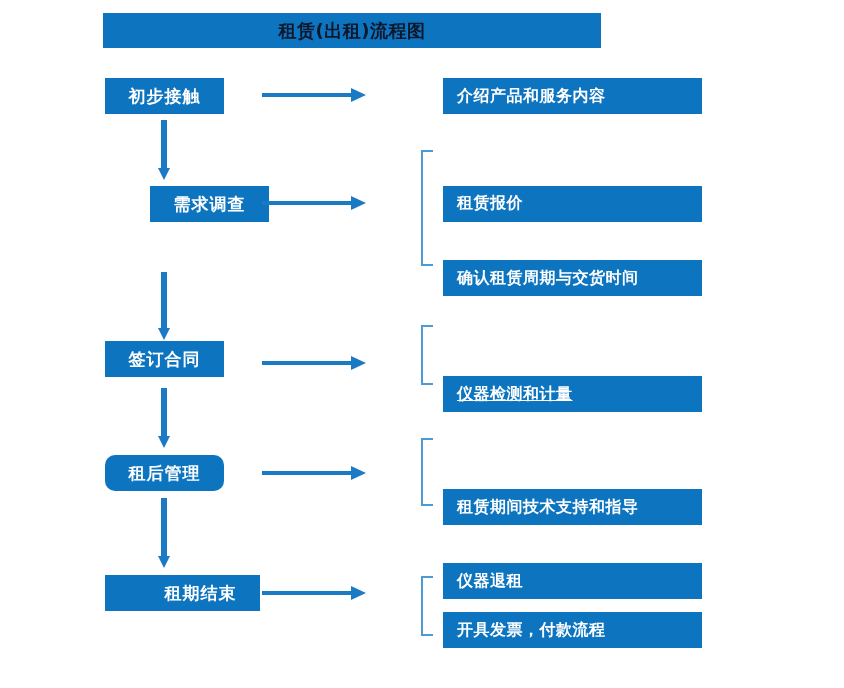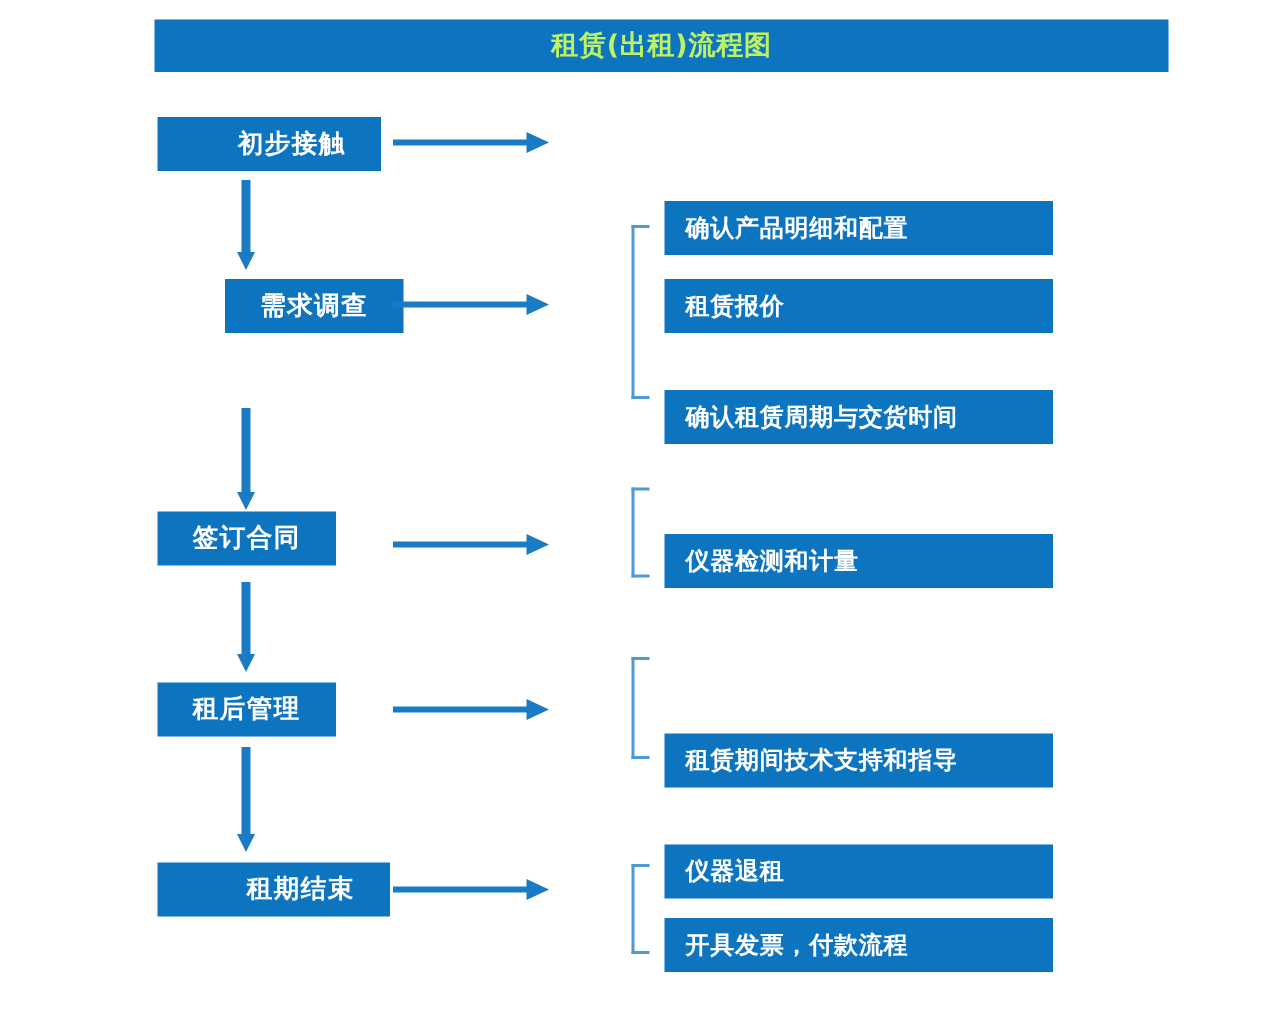--- a/index.html
+++ b/index.html
@@ -16,24 +16,24 @@
     width: 844px;
     height: 688px;
     background: #ffffff;
     overflow: hidden;
   }
   
   .title-bar {
     position: absolute;
     left: 103px;
     top: 13px;
-    width: 676px;
+    width: 498px;
     height: 35px;
     background: #0d74c0;
-    color: #bef264;
+    color: #0f172a;
     display: flex;
     align-items: center;
     justify-content: center;
     font-size: 18px;
     font-weight: bold;
     letter-spacing: 0.5px;
     line-height: 1;
   }
   
   .stage-box {
@@ -128,60 +128,60 @@
     box-sizing: border-box;
   }
 </style>
 </head>
 <body>
 
 <div id="canvas">
 
   <div class="title-bar">租赁(出租)流程图</div>
 
-  <div class="stage-box" style="top:78px;padding-left:30px;">初步接触</div>
+  <div class="stage-box" style="top:78px;">初步接触</div>
   <div class="h-arrow" style="left:262px; top:86px;">
     <span class="shaft"></span>
     <span class="head"></span>
   </div>
+  <div class="detail-box" style="top:78px;">介绍产品和服务内容</div>
 
   <div class="v-arrow" style="top:120px; height:60px;">
     <span class="shaft"></span>
     <span class="head"></span>
   </div>
 
   <div class="stage-box" style="top:186px;margin-left:45px;">需求调查</div>
   <div class="h-arrow" style="left:262px; top:194px;">
     <span class="shaft"></span>
     <span class="head"></span>
   </div>
   <div class="bracket" style="top:150px; height:116px;"></div>
-  <div class="detail-box" style="top:134px;">确认产品明细和配置</div>
-  <div class="detail-box" style="top:186px;">租赁报价</div>
+  <div class="detail-box" style="top:186px;font-family:Liberation Mono, monospace;">租赁报价</div>
   <div class="detail-box" style="top:260px;">确认租赁周期与交货时间</div>
 
   <div class="v-arrow" style="top:272px; height:68px;">
     <span class="shaft"></span>
     <span class="head"></span>
   </div>
 
   <div class="stage-box" style="top:341px;">签订合同</div>
   <div class="h-arrow" style="left:262px; top:354px;">
     <span class="shaft"></span>
     <span class="head"></span>
   </div>
   <div class="bracket" style="top:325px; height:60px;"></div>
-  <div class="detail-box" style="top:356px;">仪器检测和计量</div>
+  <div class="detail-box" style="top:376px;text-decoration:underline;">仪器检测和计量</div>
 
   <div class="v-arrow" style="top:388px; height:60px;">
     <span class="shaft"></span>
     <span class="head"></span>
   </div>
 
-  <div class="stage-box" style="top:455px;">租后管理</div>
+  <div class="stage-box" style="top:455px;border-radius:10px;">租后管理</div>
   <div class="h-arrow" style="left:262px; top:464px;">
     <span class="shaft"></span>
     <span class="head"></span>
   </div>
   <div class="bracket" style="top:438px; height:68px;"></div>
   <div class="detail-box" style="top:489px;">租赁期间技术支持和指导</div>
 
   <div class="v-arrow" style="top:498px; height:70px;">
     <span class="shaft"></span>
     <span class="head"></span>

